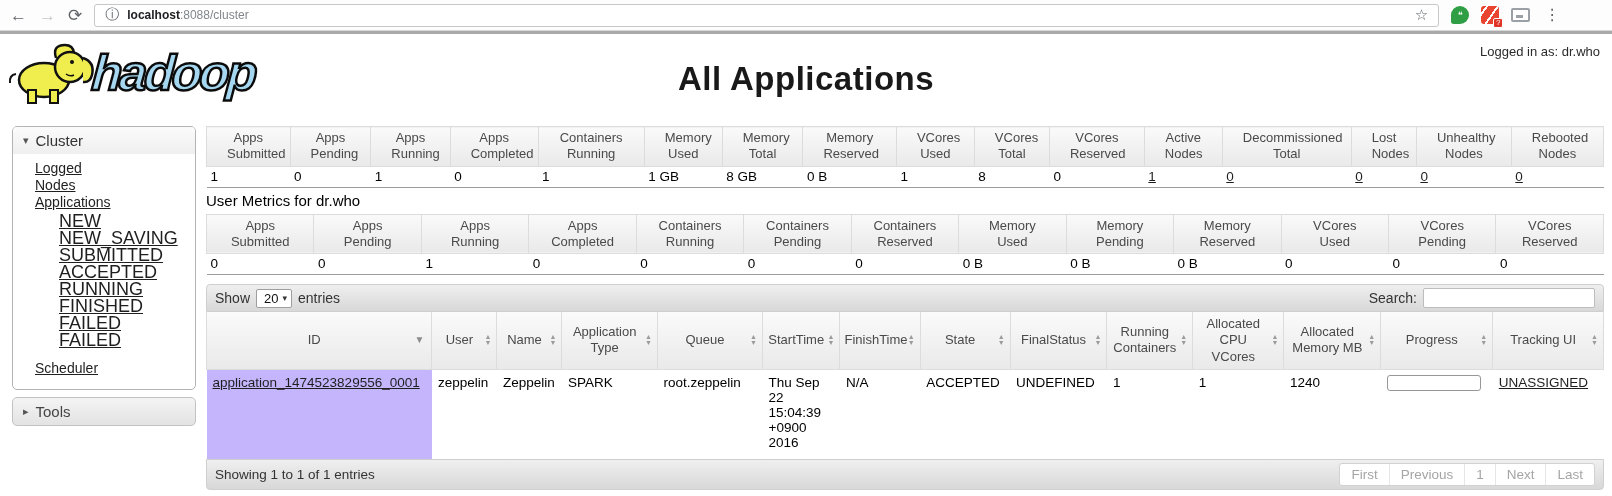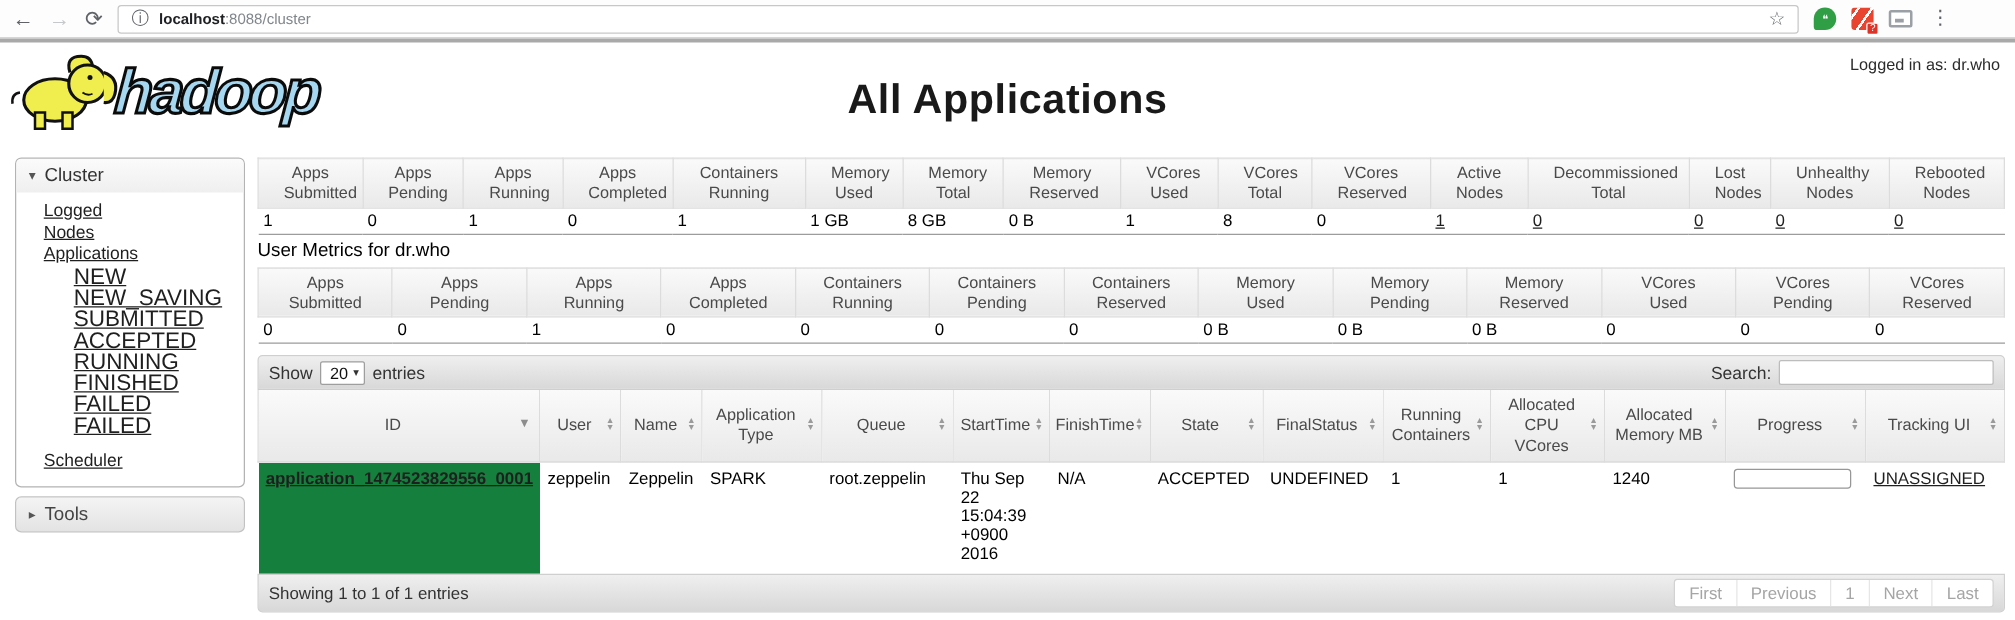--- a/index.html
+++ b/index.html
@@ -68,21 +68,21 @@
   .spacer { flex:1; }
   .search-input { width:172px; height:20px; border:1px solid #bdbdbd; border-radius:2px; background:#fff; font-size:13px; padding:0 4px; outline:none; }
 
   
   .apps-table { width:100%; border-collapse:collapse; table-layout:fixed; }
   .apps-table th { position:relative; background:linear-gradient(#fafafa,#e9e9e9); border:1px solid #dcdcdc; border-top:none; font-weight:normal; color:#4a4a4a; font-size:13px; text-align:center; padding:4px 14px 4px 4px; height:48px; vertical-align:middle; line-height:1.25; cursor:pointer; }
   .sort-desc { position:absolute; right:7px; top:50%; transform:translateY(-50%); color:#8d8d8d; font-size:10px; }
   .sort-both { position:absolute; right:5px; top:50%; transform:translateY(-50%); display:flex; flex-direction:column; color:#9a9a9a; font-size:7px; line-height:6px; }
   .apps-table tbody tr { height:90px; }
   .apps-table td { vertical-align:top; font-size:13.5px; color:#000; text-align:left; padding:5px 6px; overflow:hidden; }
-  .sorted-cell { background:#15803d;font-weight:bold; }
+  .sorted-cell { background:#c4b5fd; }
   .cell-link { color:#1f1f1f; text-decoration:underline; white-space:nowrap; }
   .progress-outer { width:94px; height:16px; border:1px solid #979797; border-radius:3px; background:#fff; overflow:hidden; }
   .progress-inner { height:100%; background:#5b9bd5; }
 
   
   .pagination { display:flex; background:#fff; border:1px solid #d2d2d2; border-radius:3px; overflow:hidden; }
   .page-btn { padding:3px 11px; font-size:13.5px; color:#a5a5a5; border-left:1px solid #e6e6e6; user-select:none; }
   .page-btn:first-child { border-left:none; }
 </style>
 </head>

